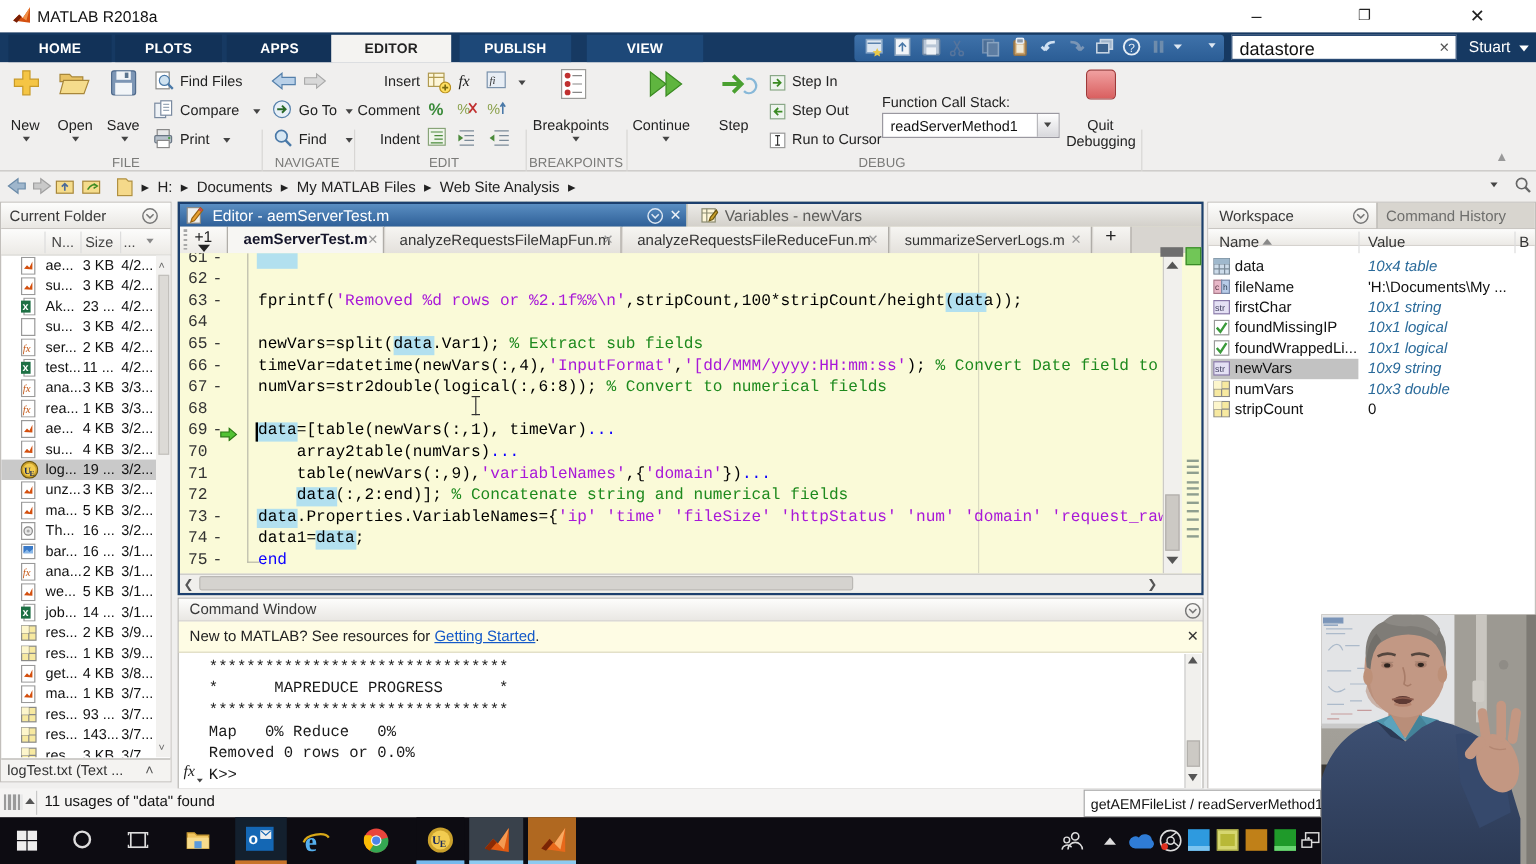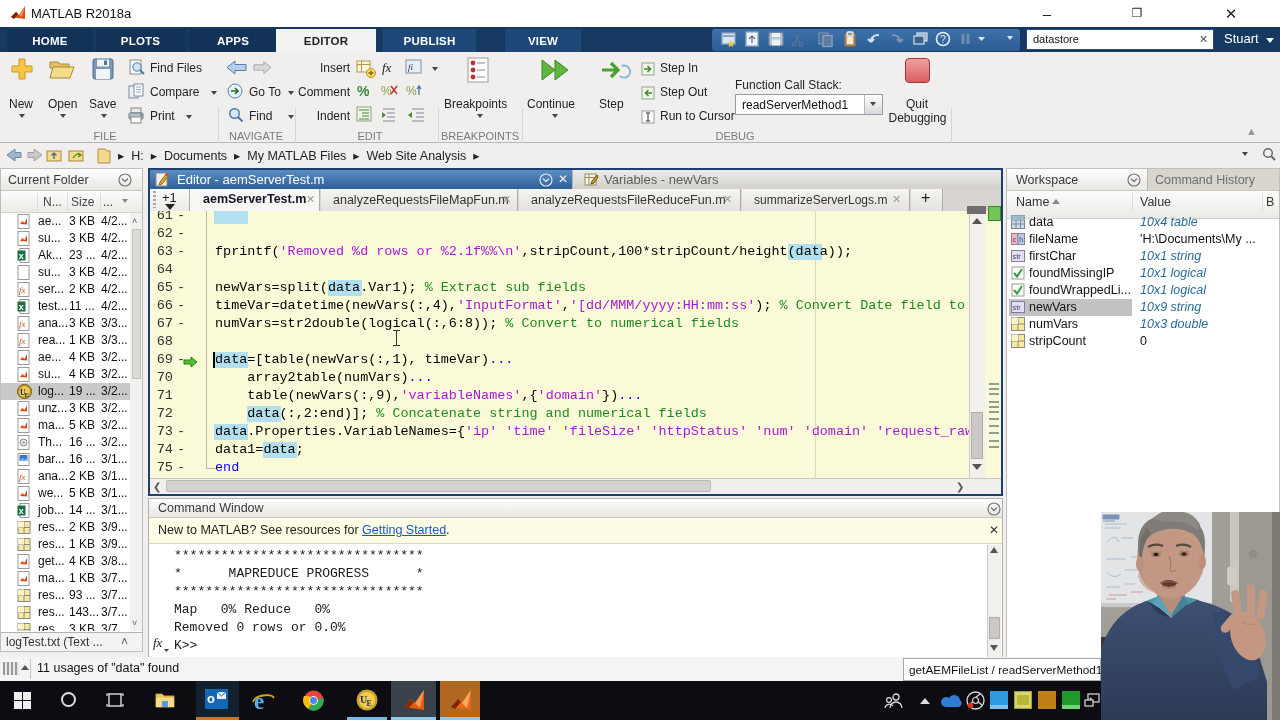--- a/index.html
+++ b/index.html
@@ -56,21 +56,21 @@
  <div class="abs winbtn" style="left:1127px;font-size:12px">❐</div>
  <div class="abs winbtn" style="left:1221px">✕</div>
 </div>
 
 <div class="abs" id="tabstrip">
  <div class="abs ttab" style="left:7px;width:86px">HOME</div>
  <div class="abs ttab" style="left:96px;width:89px">PLOTS</div>
  <div class="abs ttab" style="left:189px;width:88px">APPS</div>
  <div class="abs ttab sel" style="left:276px;width:100px">EDITOR</div>
  <div class="abs ttab lite" style="left:383px;width:93px">PUBLISH</div>
- <div class="abs ttab lite" style="left:505px;width:76px">VIEW</div>
+ <div class="abs ttab lite" style="left:489px;width:97px">VIEW</div>
  <div class="abs" id="qpanel">
   <svg class="abs" style="left:8px;top:2px" width="270" height="18" viewBox="0 0 270 18">
    <g fill="none" stroke="#e8eef5" stroke-width="1.3">
     <rect x="2" y="2" width="13" height="11" fill="#dce6f0" stroke="#8aa8c8"></rect>
             <path d="M3 5 h11" stroke="#5a82ac"></path>
             <path d="M11 9 l1.2 2.4 2.6 .3 -1.9 1.8 .5 2.6 -2.4 -1.3 -2.4 1.3 .5 -2.6 -1.9 -1.8 2.6 -.3 Z" stroke="none" fill="#e8c84a"></path>
     <rect x="26" y="1" width="12" height="14" fill="#f2f5f8" stroke="#90a8c0"></rect>
             <path d="M32 12 V5 m-3 3 l3-3 l3 3" stroke="#4a79a8"></path>
     <rect x="49" y="1.5" width="14" height="13" rx="1" fill="#b8c6d6" stroke="#6d86a2"></rect>
             <rect x="52" y="2" width="8" height="4" fill="#eef2f6" stroke="none"></rect>
@@ -91,21 +91,21 @@
             <text x="223" y="12" font-size="10" fill="#e4ecf4" text-anchor="middle" stroke="none" font-family="Liberation Sans">?</text>
     <path d="M243 3 v10 m5 -10 v10" stroke="#6e8cac" stroke-width="3"></path>
    </g>
    <path d="M258 6 l3.5 4 l3.5 -4 Z" fill="#dfe8f2"></path>
   </svg>
   <div class="abs" style="left:295px;top:7px">
           <div class="dar" style="border-top-color:#dfe8f2"></div>
         </div>
  </div>
  <div class="abs" style="left:1026px;top:2px;width:188px;height:21px;background:#fff;border:1px solid #2a4a74">
-   <div class="abs" style="left:6px;top:3px;font-size:11px;color:#111">datastore</div>
+   <div class="abs" style="left:6px;top:3px;font-size:15px;color:#111">datastore</div>
    <div class="abs" style="left:172px;top:3px;font-size:11px;color:#555">✕</div>
  </div>
  <div class="abs" style="left:1224px;top:4px;font-size:13px;color:#fff">Stuart</div>
  <div class="abs" style="left:1266px;top:11px">
         <div class="dar" style="border-top-color:#fff;border-left-width:4px;border-right-width:4px;border-top-width:5px"></div>
       </div>
 </div>
 
 <div class="abs" id="ribbon">
  <div class="abs rsep" style="left:218px"></div>
@@ -753,21 +753,21 @@
  <div class="abs phead" style="left:0;top:0;width:140px;height:22px;border-width:0 0 1px 0">
    <div class="abs" style="left:9px;top:4px">Workspace</div>
    <svg class="abs" style="left:120px;top:4px" width="14" height="14" viewBox="0 0 14 14">
           <circle cx="7" cy="7" r="6" fill="none" stroke="#777" stroke-width="1.2"></circle>
           <path d="M4 5.5 l3 3 l3-3" fill="none" stroke="#777" stroke-width="1.3"></path>
         </svg>
  </div>
  <div class="abs" style="left:140px;top:0;width:132px;height:22px;background:#d8d5cf;border-bottom:1px solid #c9c6c2;border-left:1px solid #b8b5b0">
    <div class="abs" style="left:7px;top:4px;font-size:12.5px;color:#6e6e6c">Command History</div>
  </div>
- <div class="abs" style="left:0;top:22px;width:272px;height:28px;background:linear-gradient(#fcfcfb,#eceae6);border-bottom:1px solid #d5d2ce;font-size:12.5px;color:#333">
+ <div class="abs" style="left:0;top:22px;width:272px;height:14px;background:linear-gradient(#fcfcfb,#eceae6);border-bottom:1px solid #d5d2ce;font-size:12.5px;color:#333">
    <div class="abs" style="left:9px;top:4px">Name </div>
    <div class="abs" style="left:45px;top:8px;width:0;height:0;border-left:4px solid transparent;border-right:4px solid transparent;border-bottom:5px solid #888"></div>
    <div class="abs" style="left:133px;top:4px">Value</div>
    <div class="abs" style="left:259px;top:4px">B</div>
    <div class="abs" style="left:125px;top:2px;width:1px;height:18px;background:#ddd"></div>
    <div class="abs" style="left:255px;top:2px;width:1px;height:18px;background:#ddd"></div>
  </div>
  <div class="abs" id="wsrows" style="left:0;top:44px;width:272px;height:340px;font-size:12.5px">
   <div class="abs" style="left:0;top:2px;width:272px;height:17px">
           <span class="abs" style="left:4px;top:0px"><svg width="14" height="14" viewBox="0 0 14 14">

